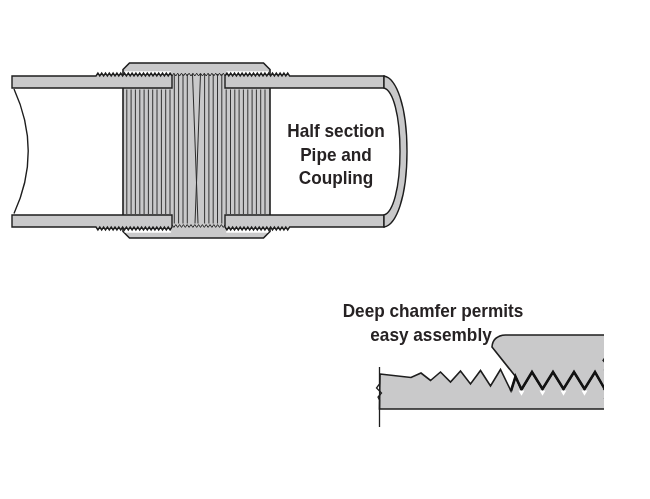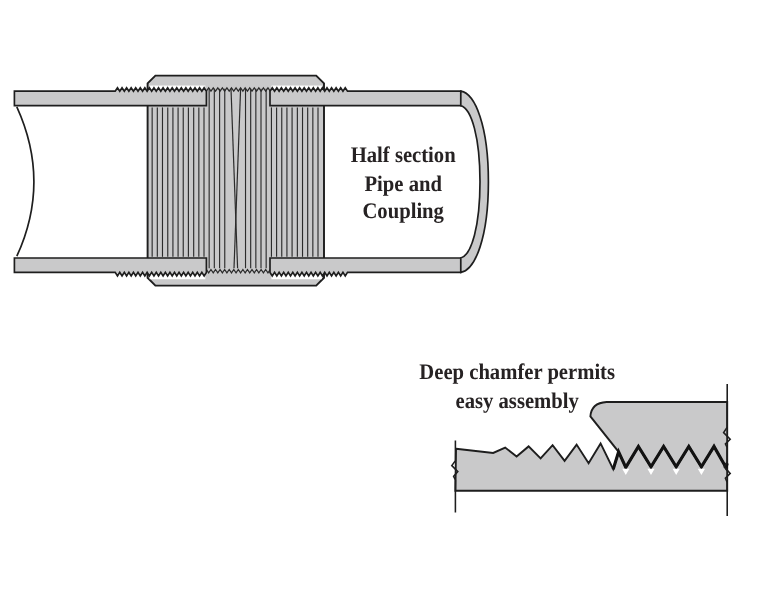--- a/index.html
+++ b/index.html
@@ -7,22 +7,21 @@
     --ink:#1e1e1e;
     --text:#262223;
     --bg:#ffffff;
   }
   html,body{margin:0;padding:0;background:var(--bg);}
   #canvas{
     position:relative;
     width:604px;height:499px;
     background:var(--bg);
     overflow:hidden;
-    font-family:Liberation Serif, serif;
-    padding-left:23px;
+    font-family:Liberation Sans, sans-serif;
   }
   svg{position:absolute;left:0;top:0;}
   .metal{fill:var(--metal);stroke:var(--ink);stroke-width:1.4;}
   .metal-thick{fill:var(--metal);stroke:var(--ink);stroke-width:1.6;}
   .gapwhite{fill:var(--bg);stroke:none;}
   .hairline{fill:none;stroke:var(--ink);stroke-width:1.4;}
   .breakline{fill:none;stroke:var(--ink);stroke-width:1.3;}
   .crest{fill:none;stroke:#2b2b2b;stroke-width:1;}
   .meshed{fill:none;stroke:#121212;stroke-width:2.6;stroke-linejoin:miter;}
   .label{

